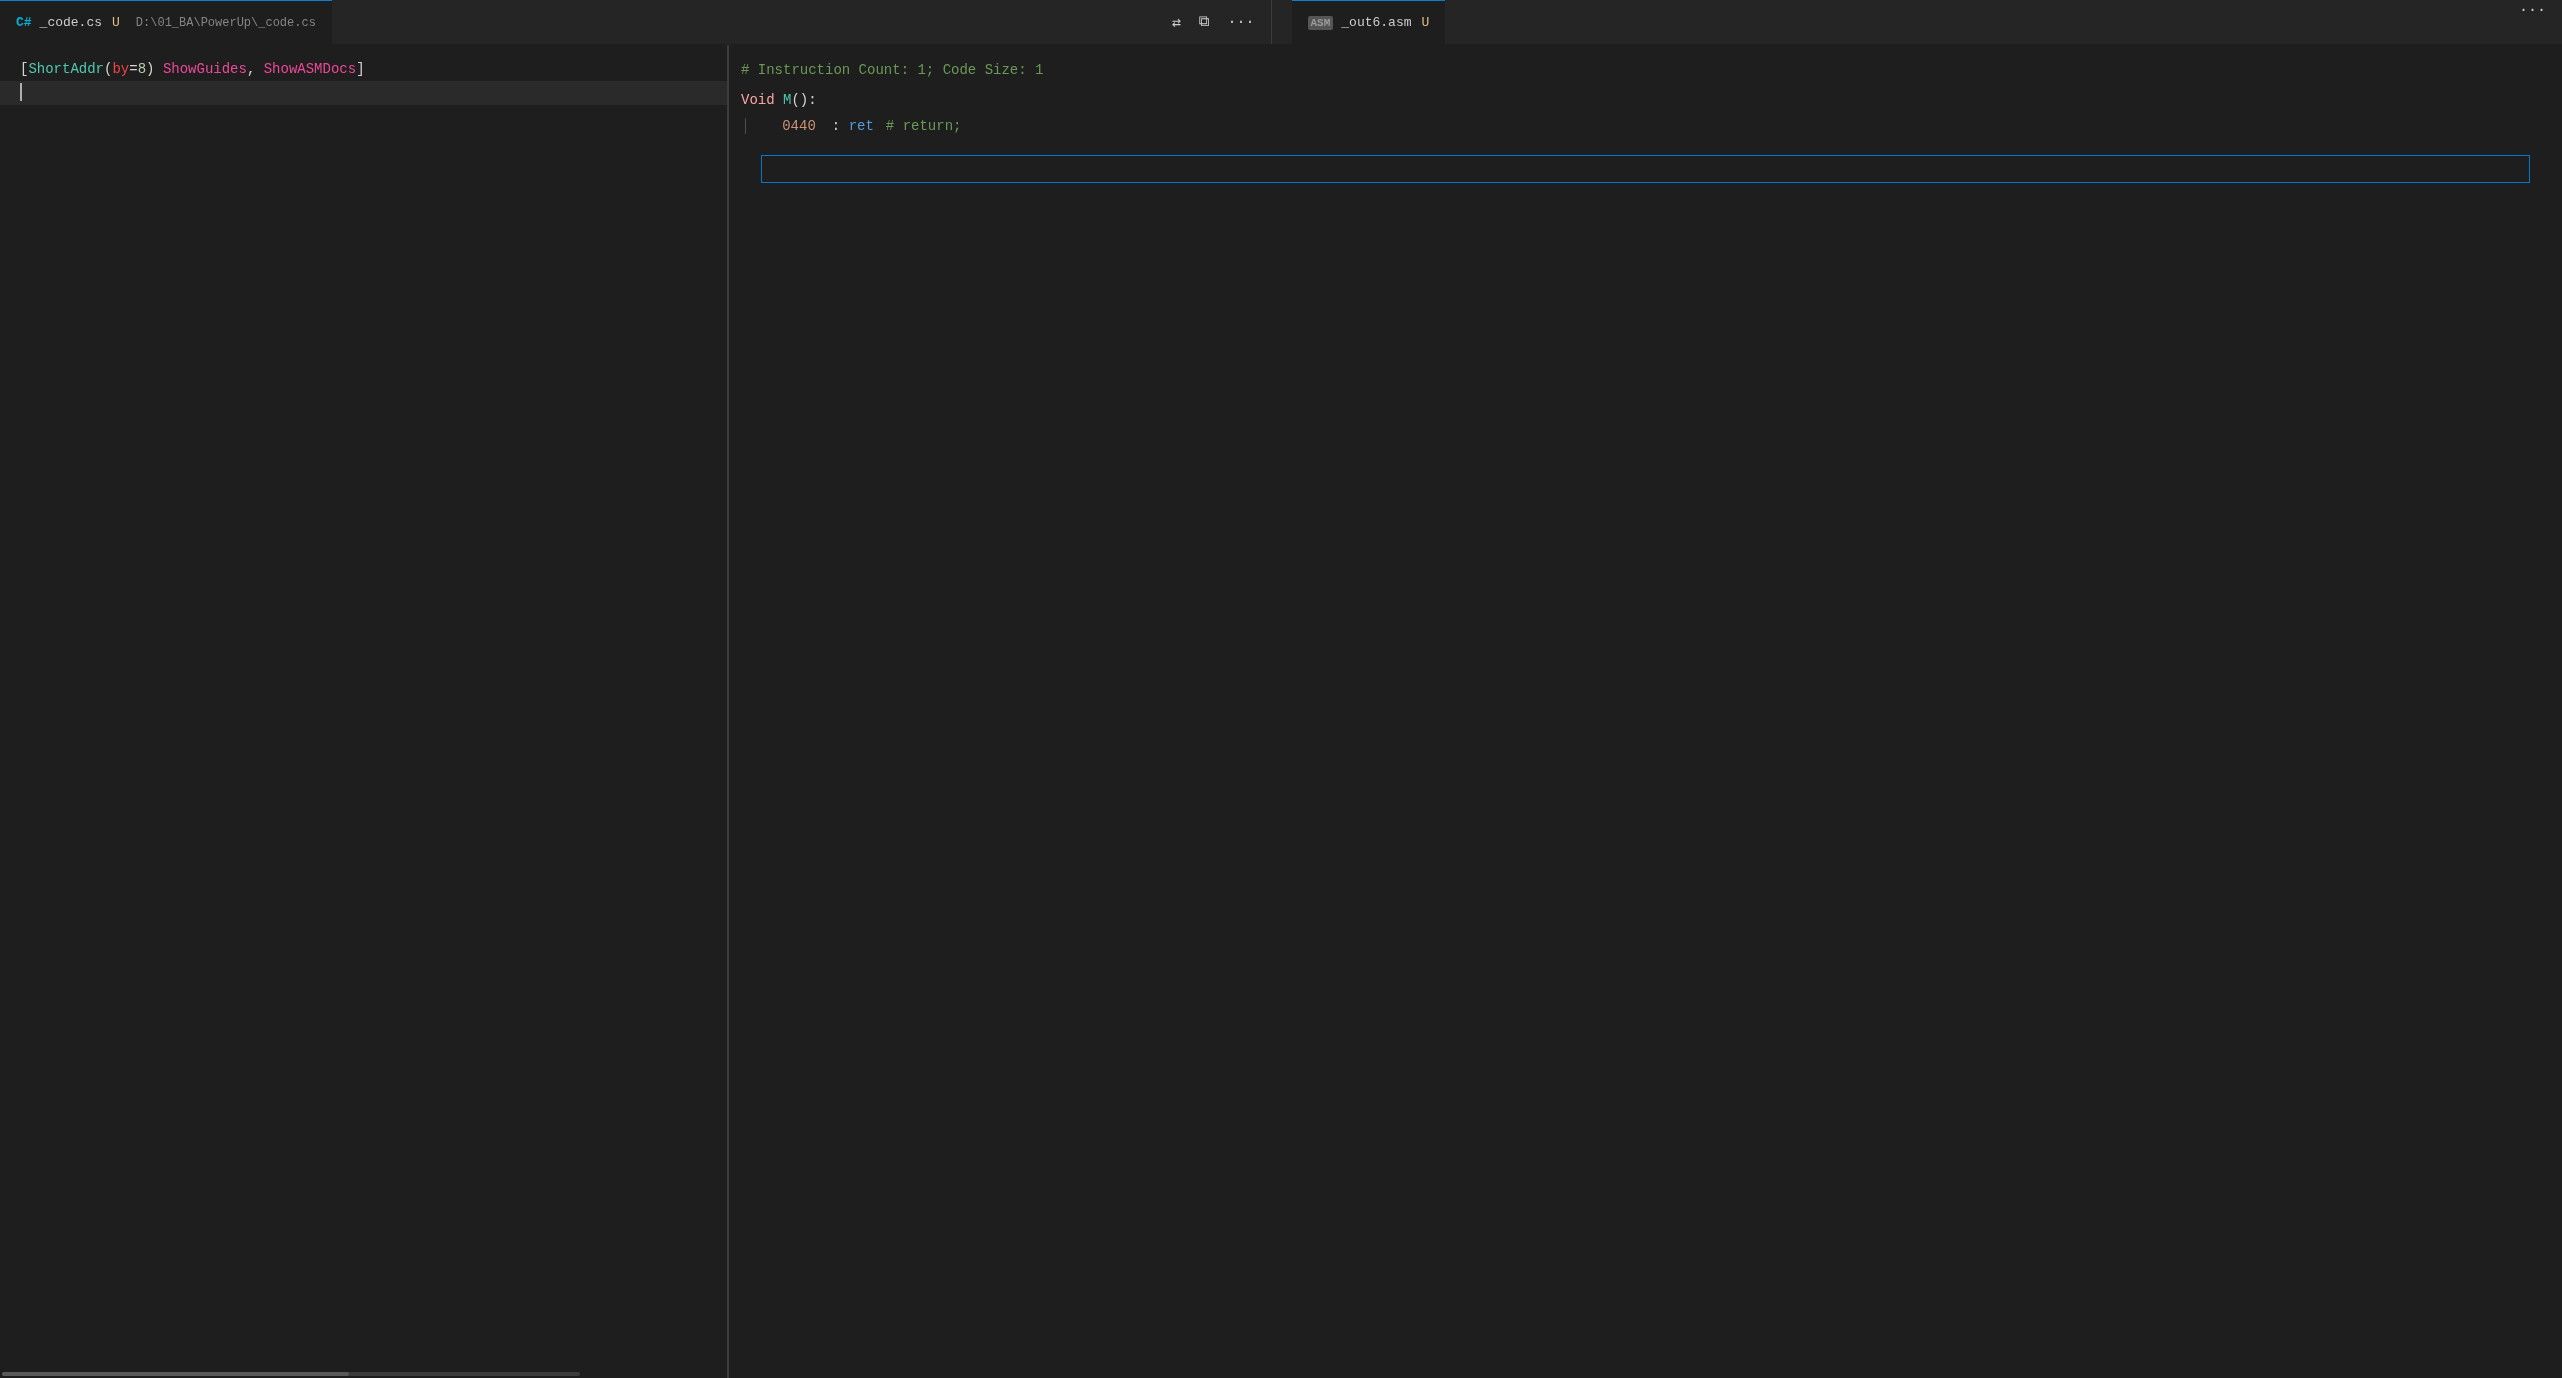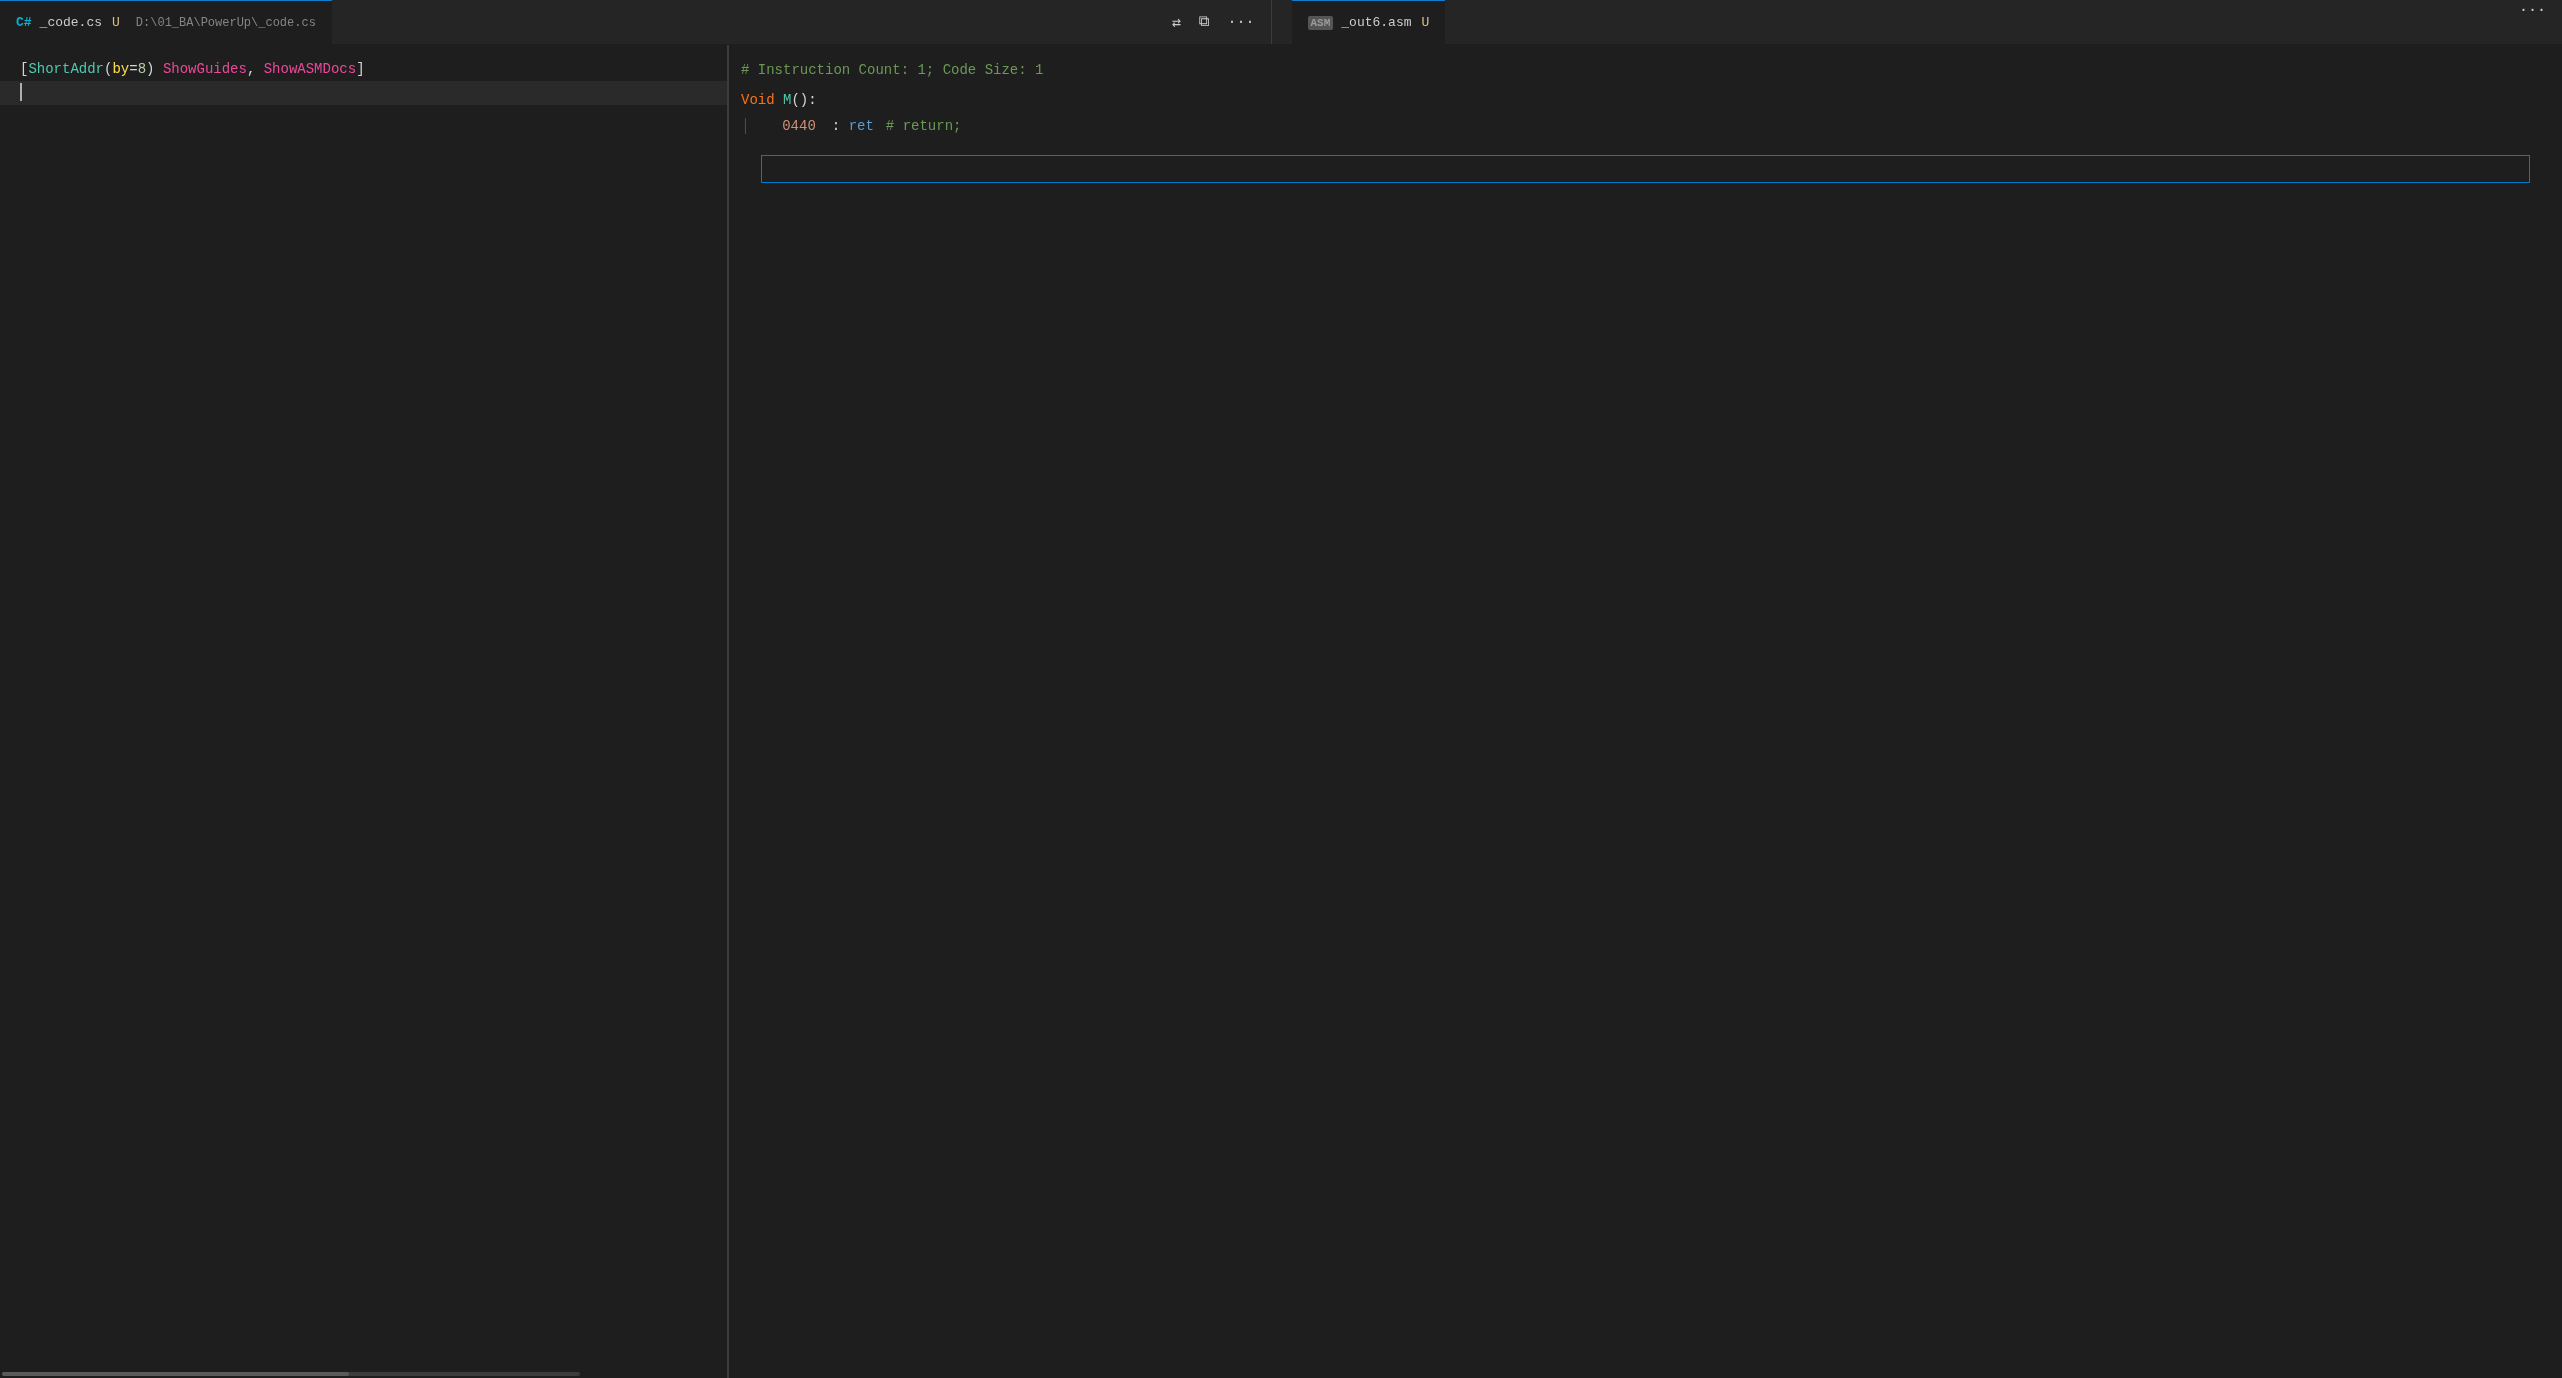--- a/index.html
+++ b/index.html
@@ -149,21 +149,21 @@
 
     .line-content {
       flex: 1;
       font-size: 14px;
       white-space: pre;
     }
 
     
     .color-bracket { color: #d4d4d4; }
     .color-attribute { color: #4ec9b0; }
-    .color-param { color: #fde047; }
+    .color-param { color: #ef4444; }
     .color-equals { color: #d4d4d4; }
     .color-number { color: #b5cea8; }
     .color-comma { color: #d4d4d4; }
     .color-keyword-yellow { color: #ec4899; }
 
     .cursor-line {
       background-color: #2a2a2a;
     }
 
     .text-cursor {
@@ -218,21 +218,21 @@
     }
 
     .asm-comment-line {
       color: #6a9955;
       font-size: 14px;
       line-height: 26px;
       margin-bottom: 4px;
     }
 
     .asm-void-keyword {
-      color: #f97316;
+      color: #fca5a5;
     }
 
     .asm-method-name {
       color: #4ec9b0;
     }
 
     .asm-addr {
       color: #ce9178;
       margin-right: 16px;
     }

